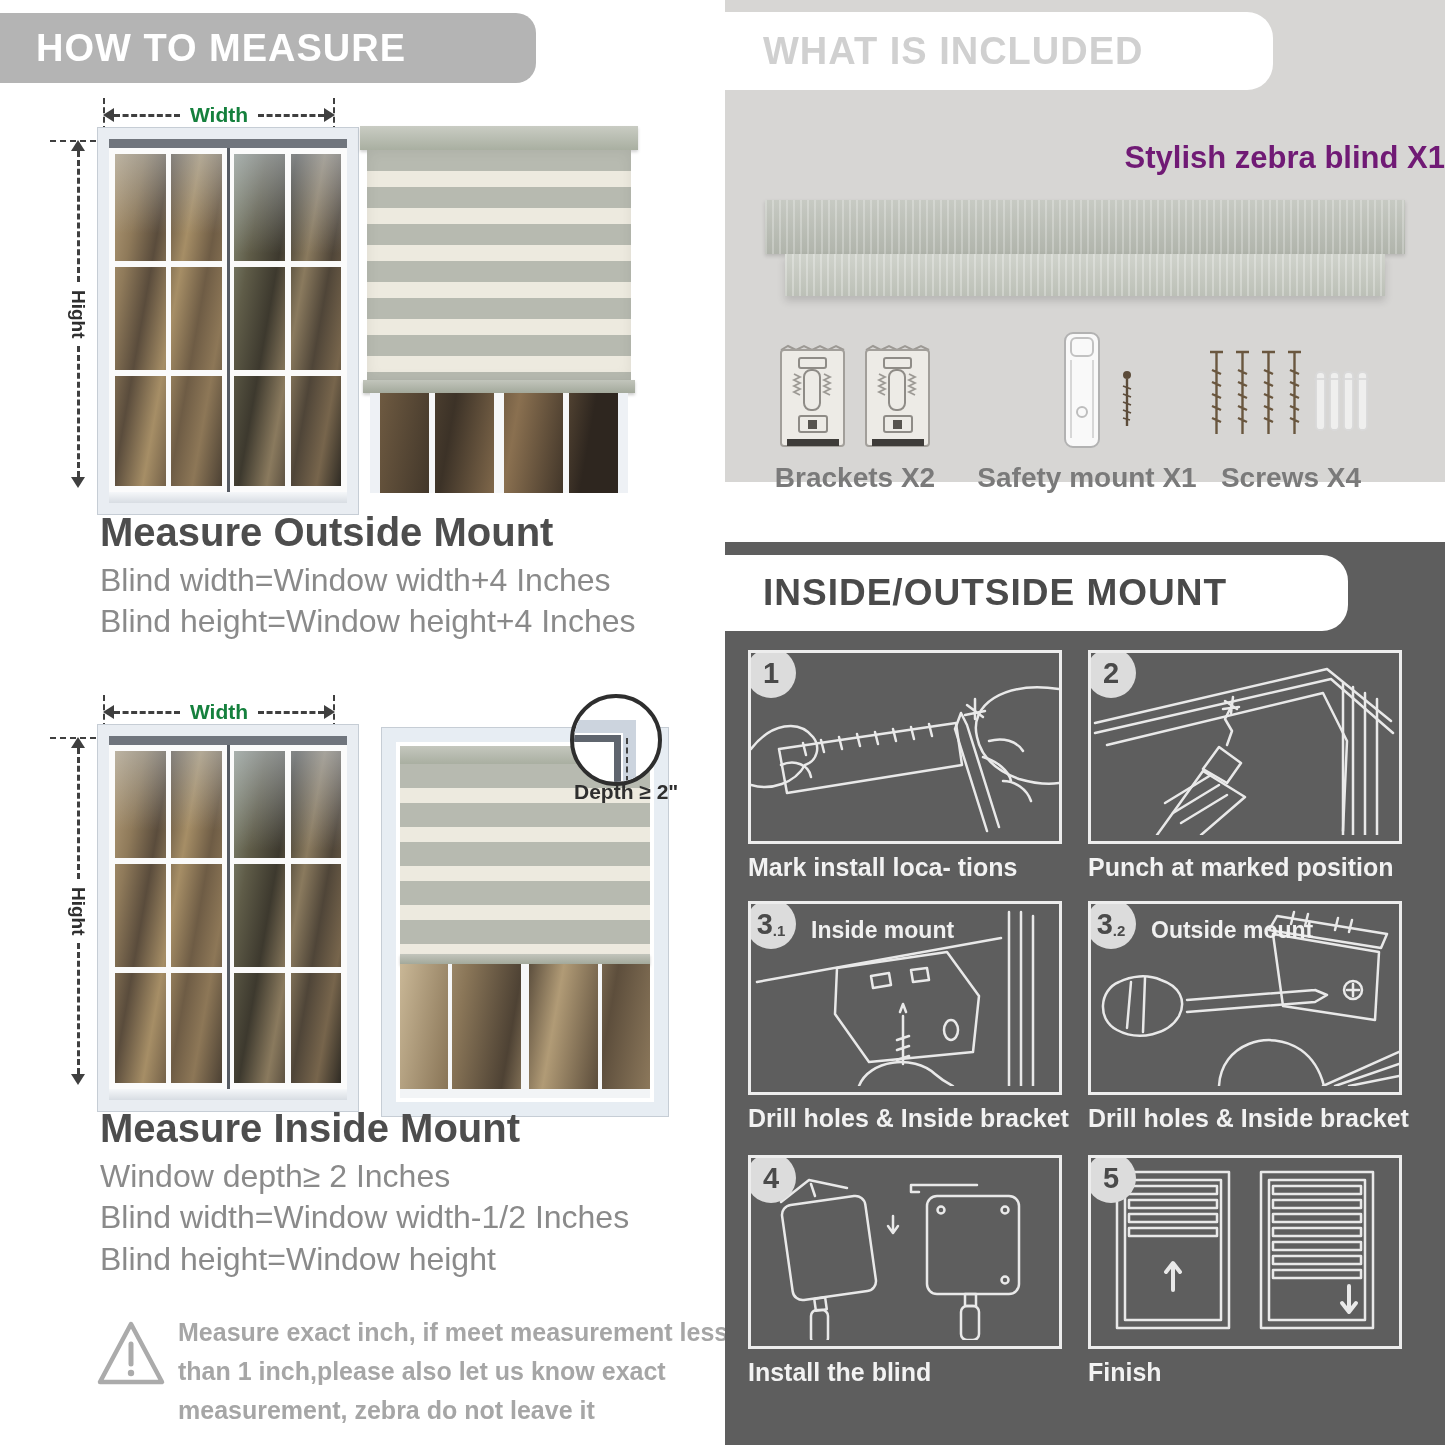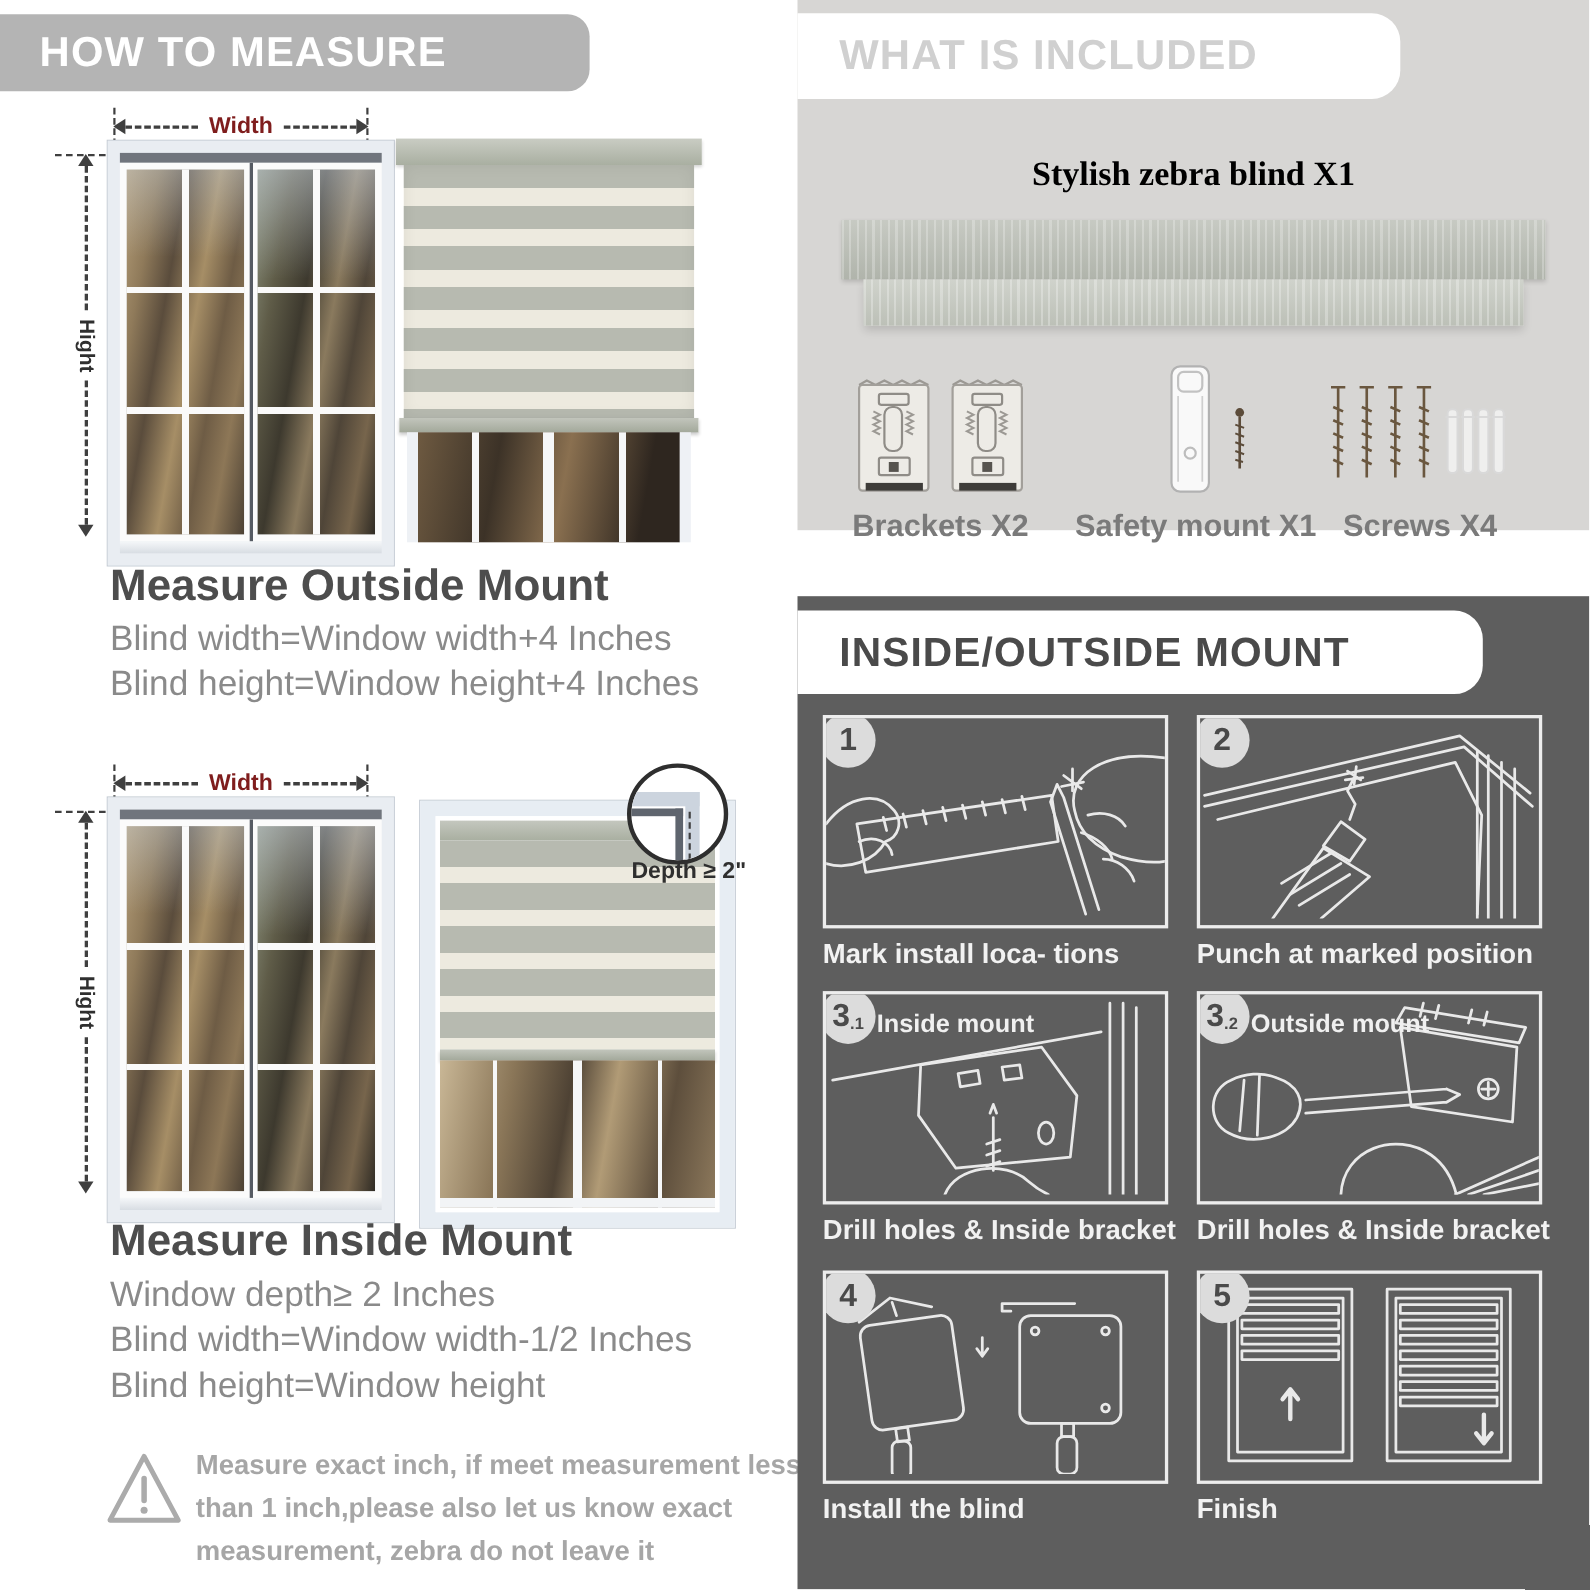--- a/index.html
+++ b/index.html
@@ -13,21 +13,21 @@
   .banner-white-top{left:0;top:12px;width:510px;height:78px;background:#fff;
     color:#d0d0d0;font-size:38px;padding-left:38px;border-radius:0 26px 26px 0;}
   .banner-white-dark{left:0;top:13px;width:585px;height:76px;background:#fff;
     color:#4a4a4a;font-size:37px;padding-left:38px;border-radius:0 26px 26px 0;}
   
   .h2{position:absolute;font-weight:bold;font-size:40px;color:#4d4d4d;white-space:nowrap;}
   .formula{position:absolute;font-weight:normal;font-size:32px;color:#8a8a8a;white-space:nowrap;}
   
   .harrow{position:absolute;display:flex;align-items:center;height:18px;}
   .harrow .seg{flex:1;height:0;border-top:3px dashed #3f3f3f;}
-  .harrow .lbl{padding:0 10px;font-weight:bold;font-size:21px;color:#7f1d1d;}
+  .harrow .lbl{padding:0 10px;font-weight:bold;font-size:21px;color:#15803d;}
   .ah{width:0;height:0;border-top:7px solid transparent;border-bottom:7px solid transparent;}
   .ah.l{border-right:11px solid #3f3f3f;}
   .ah.r{border-left:11px solid #3f3f3f;}
   .harrow .tick{position:absolute;top:-8px;bottom:-8px;border-left:2px dashed #3f3f3f;}
   .harrow .tick.t0{left:0;} .harrow .tick.t1{right:0;}
   .varrow{position:absolute;display:flex;flex-direction:column;align-items:center;width:18px;}
   .varrow .seg{flex:1;width:0;border-left:3px dashed #3f3f3f;}
   .varrow .lbl{font-weight:bold;font-size:19px;color:#2f2f2f;writing-mode:vertical-rl;padding:8px 0;}
   .av{width:0;height:0;border-left:7px solid transparent;border-right:7px solid transparent;}
   .av.u{border-bottom:11px solid #3f3f3f;}
@@ -87,22 +87,22 @@
   .dc-l1{position:absolute;left:-20%;top:26%;right:26%;bottom:-20%;
     border-top:13px solid #ccd4de;border-right:13px solid #ccd4de;}
   .dc-l2{position:absolute;left:-20%;top:44%;right:44%;bottom:-20%;
     border-top:7px solid #5f656e;border-right:7px solid #5f656e;}
   .dc-dash{position:absolute;right:36%;top:48%;bottom:0;border-left:2px dashed #3f3f3f;}
   .depth-label{position:absolute;font-weight:bold;font-size:21px;color:#2f2f2f;white-space:nowrap;}
   
   .warning-text{position:absolute;font-weight:bold;font-size:25px;line-height:39px;color:#a6a6a6;}
   
   .right-top{position:absolute;left:725px;top:0;width:720px;height:482px;background:#d7d6d4;}
-  .included-title{position:absolute;left:0;top:140px;width:720px;text-align:center;
-    font-weight:bold;font-size:31px;color:#000000;font-family:Liberation Serif, serif;}
+  .included-title{position:absolute;left:0;top:140px;width:720px;text-align:right;
+    font-weight:bold;font-size:31px;color:#701a75;}
   .headrail-top{position:absolute;left:40px;top:200px;width:640px;height:54px;
     background:
       repeating-linear-gradient(90deg,rgba(255,255,255,.25) 0 2px,rgba(0,0,0,0) 2px 7px),
       linear-gradient(180deg,#c7cac3,#b0b4ab);
     box-shadow:0 2px 4px rgba(0,0,0,.15);}
   .headrail-bottom{position:absolute;left:60px;top:254px;width:600px;height:42px;
     background:
       repeating-linear-gradient(90deg,rgba(255,255,255,.28) 0 2px,rgba(0,0,0,0) 2px 7px),
       linear-gradient(180deg,#d0d3cc,#bcc0b7);
     box-shadow:0 5px 8px rgba(0,0,0,.15);}
@@ -110,21 +110,21 @@
   .hw-label{position:absolute;top:462px;transform:translateX(-50%);
     font-weight:bold;font-size:28px;color:#7a7a7a;white-space:nowrap;}
   
   .right-bottom{position:absolute;left:725px;top:542px;width:720px;height:903px;background:#5e5e5e;}
   .step{position:absolute;width:314px;}
   .step-box{position:relative;height:188px;border:3px solid #ededed;overflow:hidden;}
   .badge{position:absolute;left:-5px;top:-5px;width:50px;height:50px;border-radius:50%;
     background:#dcdcdc;color:#4a4a4a;display:flex;align-items:center;justify-content:center;
     font-weight:bold;font-size:29px;}
   .badge .sub{font-size:15px;margin-top:12px;}
-  .step-title{position:absolute;left:46px;top:13px;font-weight:bold;font-size:23px;color:#f0f0f0;white-space:nowrap;}
+  .step-title{position:absolute;left:60px;top:13px;font-weight:bold;font-size:23px;color:#f0f0f0;white-space:nowrap;}
   .step-caption{margin-top:9px;font-weight:bold;font-size:25px;color:#f2f2f2;white-space:nowrap;}
   .art{position:absolute;inset:0;}
   .art path,.art line,.art rect,.art circle,.art ellipse{fill:none;stroke:#e9e9e9;
     stroke-width:2.5;stroke-linecap:round;stroke-linejoin:round;}
   .art .fillstripe{fill:#d3d3d3;stroke:none;}
   .art .thick{stroke-width:4;}
 </style>
 </head>
 <body>
 

